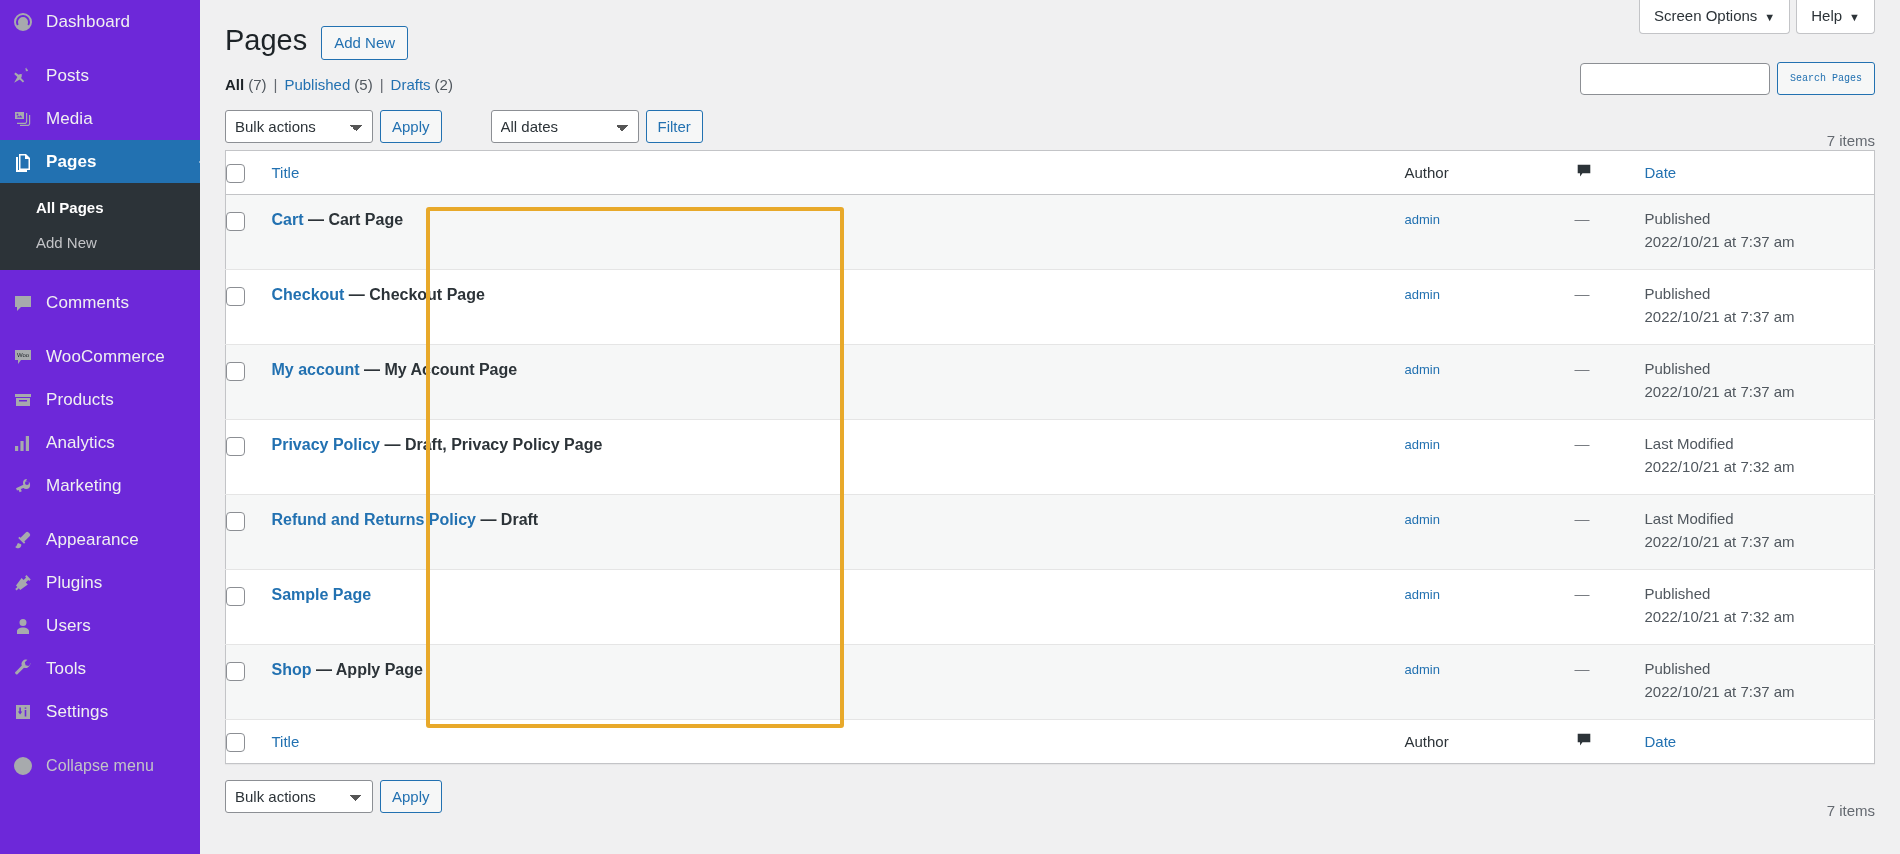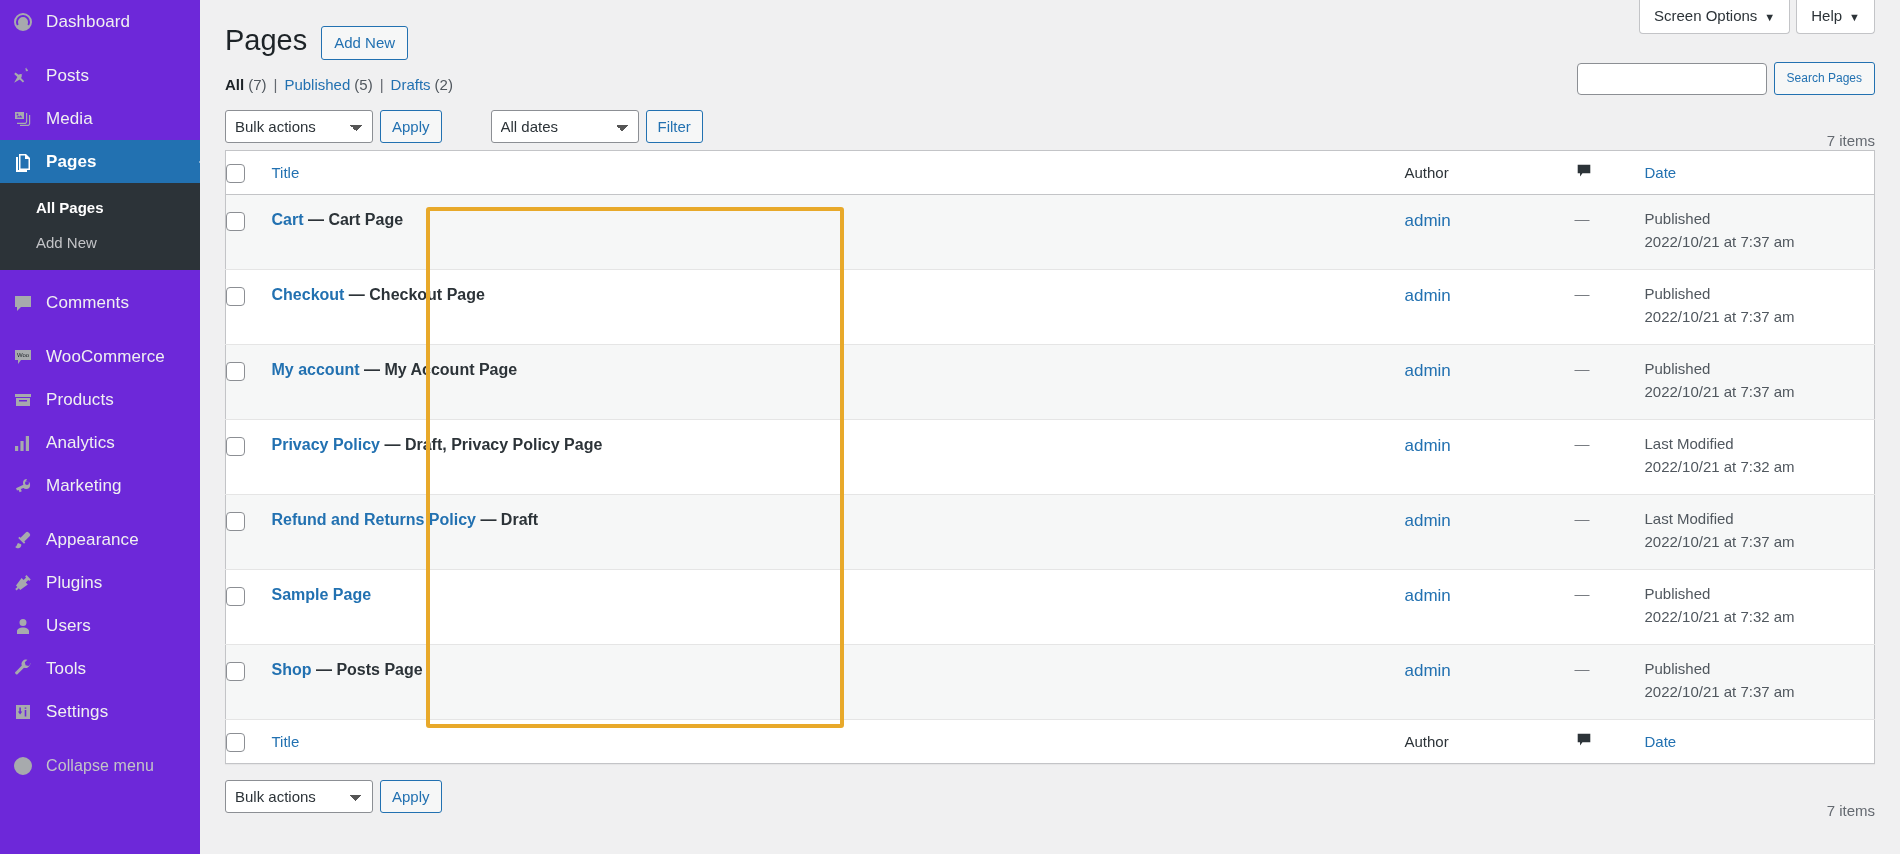--- a/index.html
+++ b/index.html
@@ -155,25 +155,25 @@
     font-size: 15px;
     color: #2c3338;
     font-family: inherit;
     outline: none;
   }
   .search-submit {
     border: 1px solid #2271b1;
     color: #2271b1;
     background: #f6f7f7;
     border-radius: 3px;
-    font-size: 12px;
+    font-size: 10px;
     padding: 5px 12px 6px 12px;
     height: 33px;
     cursor: pointer;
-    font-family: Liberation Sans, sans-serif;
+    font-family: Liberation Mono, monospace;
   }
 
   .subsubsub {
     margin: 14px 0 0 0;
     padding: 0;
     font-size: 15px;
     color: #2c3338;
     list-style: none;
     display: flex;
     align-items: flex-start;
@@ -291,21 +291,21 @@
     font-weight: 600;
     text-decoration: none;
     cursor: pointer;
     font-size: 16px;
   }
   .post-state {
     color: #2c3338;
     font-weight: 600;
     font-size: 16px;
   }
-  .author-link { color: #2271b1; text-decoration: none; cursor: pointer; font-size:17px;text-align:right;}
+  .author-link { color: #2271b1; text-decoration: none; cursor: pointer; font-size:13px;text-align:right;}
   .comment-dash { color: #787c82; }
   .date-status { color: #50575e; display:block; }
   .date-value { color: #50575e; display:block; }
 
   input.cb {
     -webkit-appearance: none;
     appearance: none;
     width: 19px; height: 19px;
     border: 1px solid #8c8f94;
     border-radius: 4px;
@@ -635,21 +635,21 @@
           <td class="col-title"><a class="row-title">Sample Page</a></td>
           <td class="col-author"><a class="author-link">admin</a></td>
           <td class="col-comments"><span class="comment-dash">—</span></td>
           <td class="col-date">
             <span class="date-status">Published</span>
             <span class="date-value">2022/10/21 at 7:32 am</span>
           </td>
         </tr>
         <tr class="alternate">
           <td class="col-cb"><input type="checkbox" class="cb" style=""></td>
-          <td class="col-title"><a class="row-title">Shop</a><span class="post-state"> — Posts Page</span></td>
+          <td class="col-title"><a class="row-title">Shop</a><span class="post-state"> — Apply Page</span></td>
           <td class="col-author"><a class="author-link">admin</a></td>
           <td class="col-comments"><span class="comment-dash">—</span></td>
           <td class="col-date">
             <span class="date-status">Published</span>
             <span class="date-value">2022/10/21 at 7:37 am</span>
           </td>
         </tr>
       </tbody>
     <tfoot>
       <tr>

